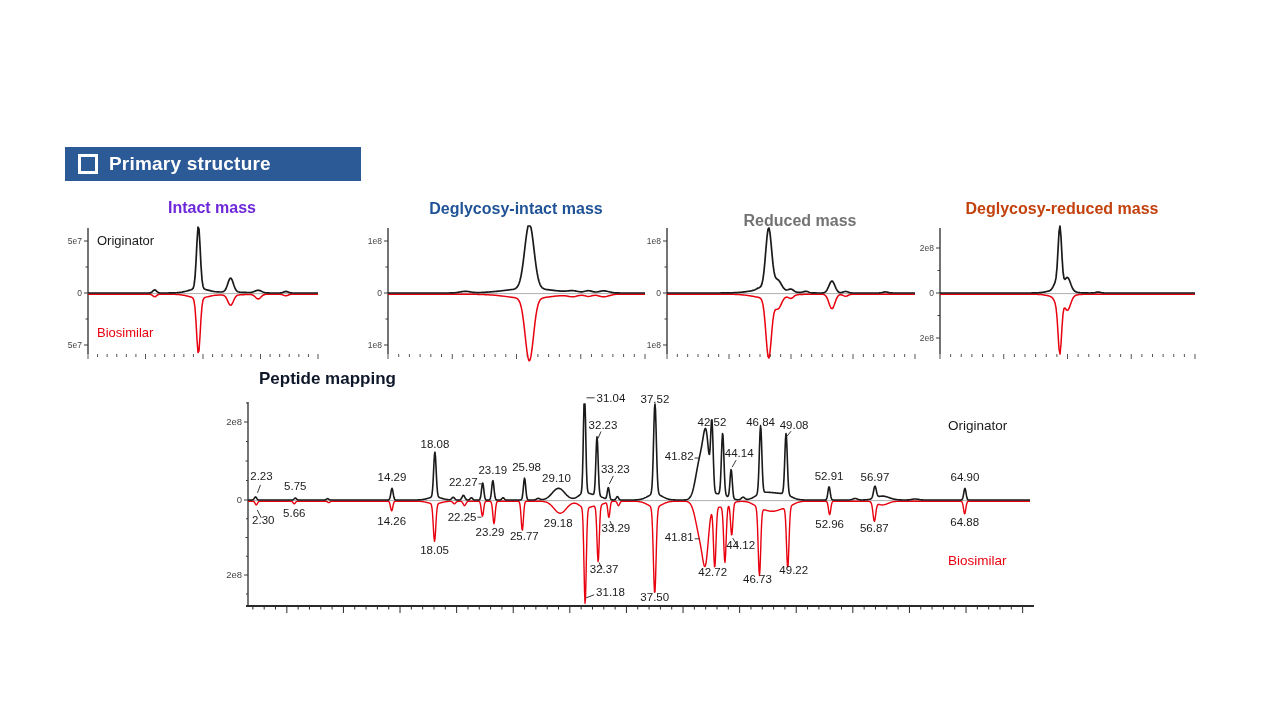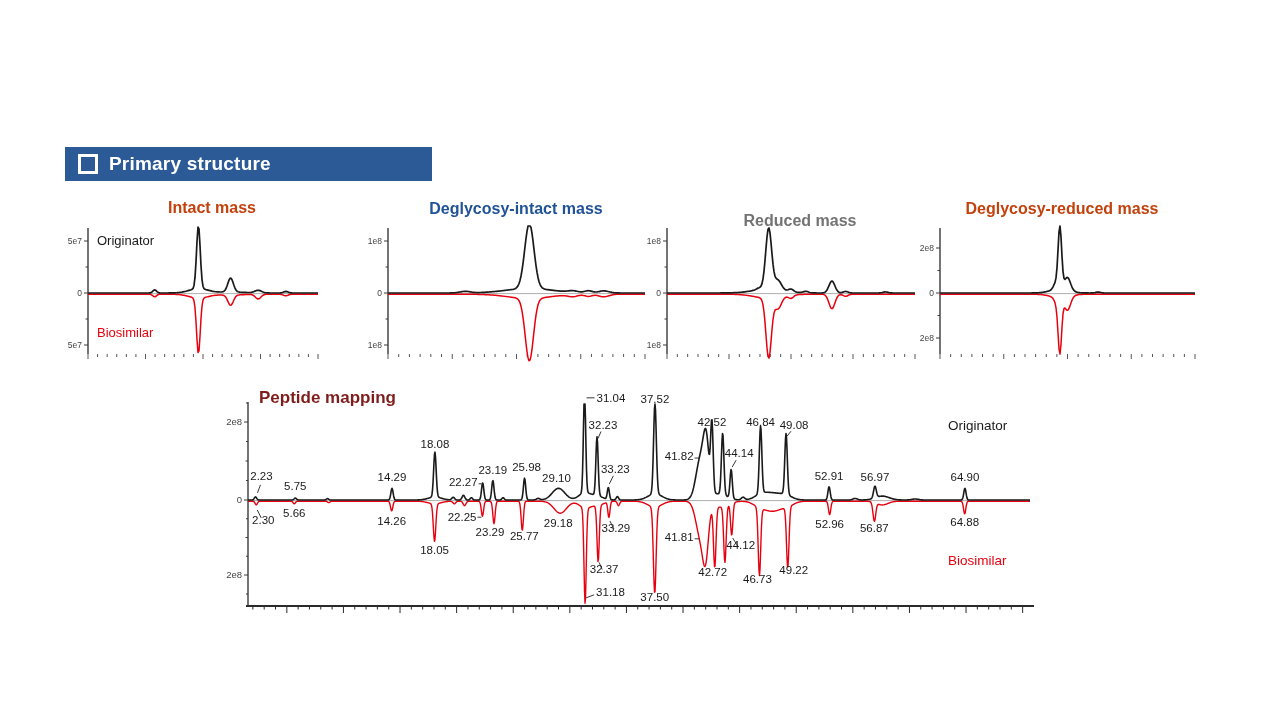--- a/index.html
+++ b/index.html
@@ -1,42 +1,42 @@
 <!DOCTYPE html>
 <html><head>
 <meta charset="utf-8">
 <style>
   html,body{margin:0;padding:0;background:#fff;}
   .slide{position:relative;width:1280px;height:720px;background:#ffffff;
          font-family:"Liberation Sans",sans-serif;overflow:hidden;}
-  .hdr{position:absolute;left:65px;top:147px;width:367px;height:34px;
+  .hdr{position:absolute;left:65px;top:147px;width:296px;height:34px;
        display:flex;align-items:center;padding-left:13px;box-sizing:border-box;}
   .hdr-icon{width:14px;height:14px;border:3px solid #ffffff;display:inline-block;margin-right:11px;}
   .hdr-label{color:#ffffff;font-size:19px;font-weight:bold;letter-spacing:.2px;}
   .ctitle{position:absolute;font-weight:bold;font-size:16px;text-align:center;}
   .ctitle.left{text-align:left;font-size:17px;}
   .leg{position:absolute;font-weight:normal;font-size:13px;}
   .chartbox{position:absolute;}
   svg text{font-family:"Liberation Sans",sans-serif;}
 </style>
 </head>
 <body>
 
 <div class="slide">
 
   <div class="hdr" id="hdr" style="background: rgb(43, 90, 150);">
     <span class="hdr-icon"></span>
     <span class="hdr-label">Primary structure</span>
   </div>
 
-  <div class="ctitle" style="left: 112px; top: 199px; width: 200px; color: #c2410c;">Intact mass</div>
+  <div class="ctitle" style="left: 112px; top: 199px; width: 200px; color: #6d28d9;">Intact mass</div>
   <div class="ctitle" style="left: 391px; top: 200px; width: 250px; color: rgb(31, 82, 150); text-align: center;">Deglycosy-intact mass</div>
   <div class="ctitle" style="left: 700px; top: 212px; width: 200px; color: #737373;">Reduced mass</div>
   <div class="ctitle" style="left: 937px; top: 200px; width: 250px; color: #c2410c;">Deglycosy-reduced mass</div>
-  <div class="ctitle left" style="left: 259px; top: 388px; width: 300px; color: #7f1d1d;">Peptide mapping</div>
+  <div class="ctitle left" style="left: 259px; top: 369px; width: 300px; color: #0f172a;">Peptide mapping</div>
 
   <div class="leg" style="left: 97px; top: 233px; color: rgb(26, 26, 26);">Originator</div>
   <div class="leg" style="left: 97px; top: 325px; color: rgb(232, 0, 15);">Biosimilar</div>
   <div class="leg" style="left: 948px; top: 418px; font-size: 13.5px; color: rgb(26, 26, 26);">Originator</div>
   <div class="leg" style="left: 948px; top: 553px; font-size: 13.5px; color: rgb(232, 0, 15);">Biosimilar</div>
 
   <div class="chartbox" id="cb0" style="left:56px;top:222px;"><svg width="268" height="140">
         <g>
           <line x1="32" y1="6" x2="32" y2="132" stroke="#3a3a3a" stroke-width="1.4"></line>
           <line x1="28" y1="19" x2="32" y2="19" stroke="#3a3a3a" stroke-width="1"></line>

